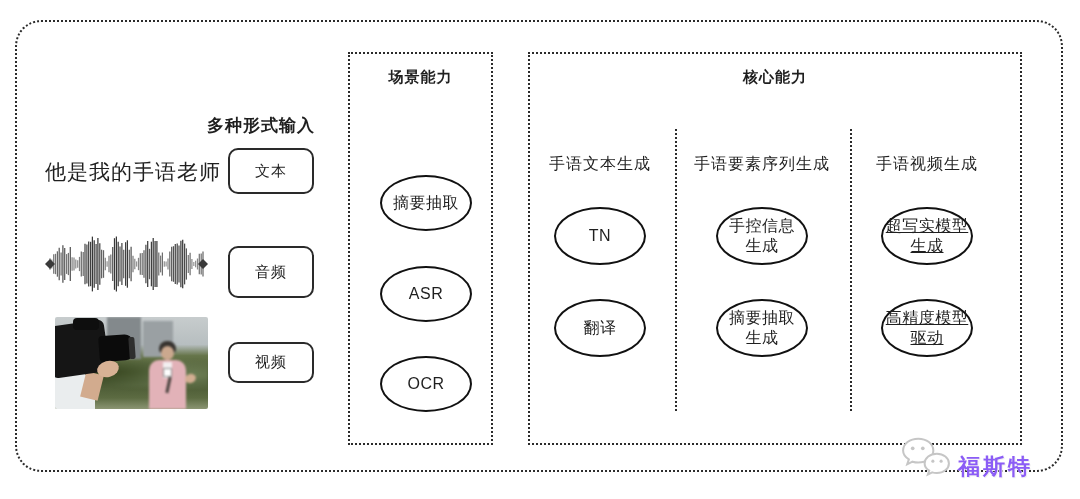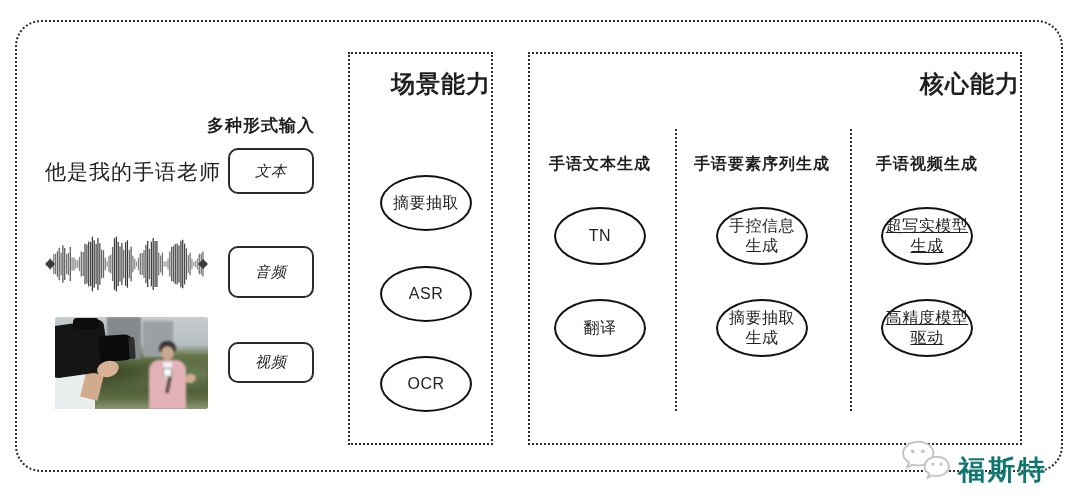--- a/index.html
+++ b/index.html
@@ -9,21 +9,21 @@
   }
   .outer-border{
     position:absolute;left:15px;top:20px;width:1048px;height:452px;
     border:2px dotted #2b2b2b;border-radius:26px;box-sizing:border-box;
   }
   
   .input-label{position:absolute;left:207px;top:114px;width:125px;font-size:17px;font-weight:700;letter-spacing:1px;}
   .sentence{position:absolute;left:45px;top:158px;font-size:21px;letter-spacing:1px;}
   .io-box{
     position:absolute;width:86px;box-sizing:border-box;border:2px solid #2a2a2a;border-radius:10px;
-    display:flex;align-items:center;justify-content:center;font-size:15px;background:#fff;letter-spacing:1px;font-style:italic;
+    display:flex;align-items:center;justify-content:center;font-size:15px;background:#fff;letter-spacing:1px;
   }
   .io-text{left:228px;top:148px;height:46px;}
   .io-audio{left:228px;top:246px;height:52px;}
   .io-video{left:228px;top:342px;height:41px;}
   .waveform{position:absolute;left:45px;top:228px;width:163px;height:72px;}
   
   .photo{position:absolute;left:55px;top:317px;width:153px;height:92px;overflow:hidden;border-radius:2px;
     background:linear-gradient(180deg,#c7cccd 0%,#b7bec0 30%,#66754a 42%,#45542f 68%,#5c6b42 88%,#8b9573 100%);}
   .blurwrap{position:absolute;inset:0;filter:blur(1.3px);}
   .building-a{position:absolute;left:52px;top:0;width:34px;height:42px;background:#83898c;}
@@ -43,40 +43,40 @@
   .camera .top-hump{position:absolute;left:18px;top:1px;width:26px;height:12px;background:#0e0e0e;border-radius:4px;}
   .camera .lens{position:absolute;left:44px;top:18px;width:34px;height:26px;background:#0b0b0b;border-radius:4px 8px 8px 4px;transform:rotate(-4deg);}
   .camera .lens-ring{position:absolute;left:74px;top:20px;width:6px;height:22px;background:#2f2f2f;border-radius:2px;transform:rotate(-4deg);}
   .camera .hand{position:absolute;left:42px;top:44px;width:22px;height:16px;background:#d8b295;border-radius:50%;transform:rotate(-15deg);}
   .camera .arm{position:absolute;left:28px;top:56px;width:18px;height:26px;background:#d2ab8e;transform:rotate(14deg);}
   .camera .shoulder{position:absolute;left:-12px;top:52px;width:52px;height:48px;background:#eaedee;border-radius:40% 50% 10% 0;}
   
   .dash-box{position:absolute;border:2px dotted #2b2b2b;box-sizing:border-box;background:#fff;}
   .scene-box{left:348px;top:52px;width:145px;height:393px;}
   .core-box{left:528px;top:52px;width:494px;height:393px;}
-  .box-title{position:absolute;left:0;right:0;top:14px;text-align:right;font-size:24px;font-weight:700;letter-spacing:1px;}
+  .box-title{position:absolute;left:0;right:0;top:14px;text-align:center;font-size:15px;font-weight:700;letter-spacing:1px;}
   .subtitle{position:absolute;left:0;right:0;top:76px;text-align:center;font-size:17px;font-weight:500;letter-spacing:1px;}
   .ellipse{
     position:absolute;border:2.5px solid #111;border-radius:50%;background:#fff;box-sizing:border-box;
     display:flex;align-items:center;justify-content:center;text-align:center;
     font-size:16px;line-height:1.25;white-space:pre-line;letter-spacing:0.5px;
   }
   .scene-box .ellipse{width:92px;height:56px;left:30px;}
   .se-0{top:121px;} .se-1{top:212px;} .se-2{top:302px;}
   .divider{position:absolute;top:75px;height:282px;width:0;border-left:2px dotted #2b2b2b;}
   .div-0{left:145px;} .div-1{left:320px;}
-  .col-header{position:absolute;top:100px;width:170px;text-align:center;font-size:16px;font-weight:700;letter-spacing:1px;}
+  .col-header{position:absolute;top:100px;width:170px;text-align:center;font-size:16px;font-weight:400;letter-spacing:1px;}
   .ch-0{left:-15px;} .ch-1{left:147px;} .ch-2{left:312px;}
   .core-box .ellipse{width:92px;height:58px;}
   .ce-r0{top:153px;} .ce-r1{top:245px;}
   .ce-c0{left:24px;} .ce-c1{left:186px;} .ce-c2{left:351px;text-decoration:underline;}
   
   .watermark{position:absolute;left:898px;top:432px;display:flex;align-items:center;}
   .wm-text{
-    font-size:27px;font-weight:700;letter-spacing:3px;color:#0f766e;
+    font-size:22px;font-weight:700;letter-spacing:3px;color:#8b5cf6;
     text-shadow:1px 1px 0 #f1f1f1;margin-left:4px;margin-top:20px;
   }
 </style>
 </head>
 <body>
 
 <div class="canvas">
   <div class="outer-border"></div>
 
   <div class="input-label">多种形式输入</div>

